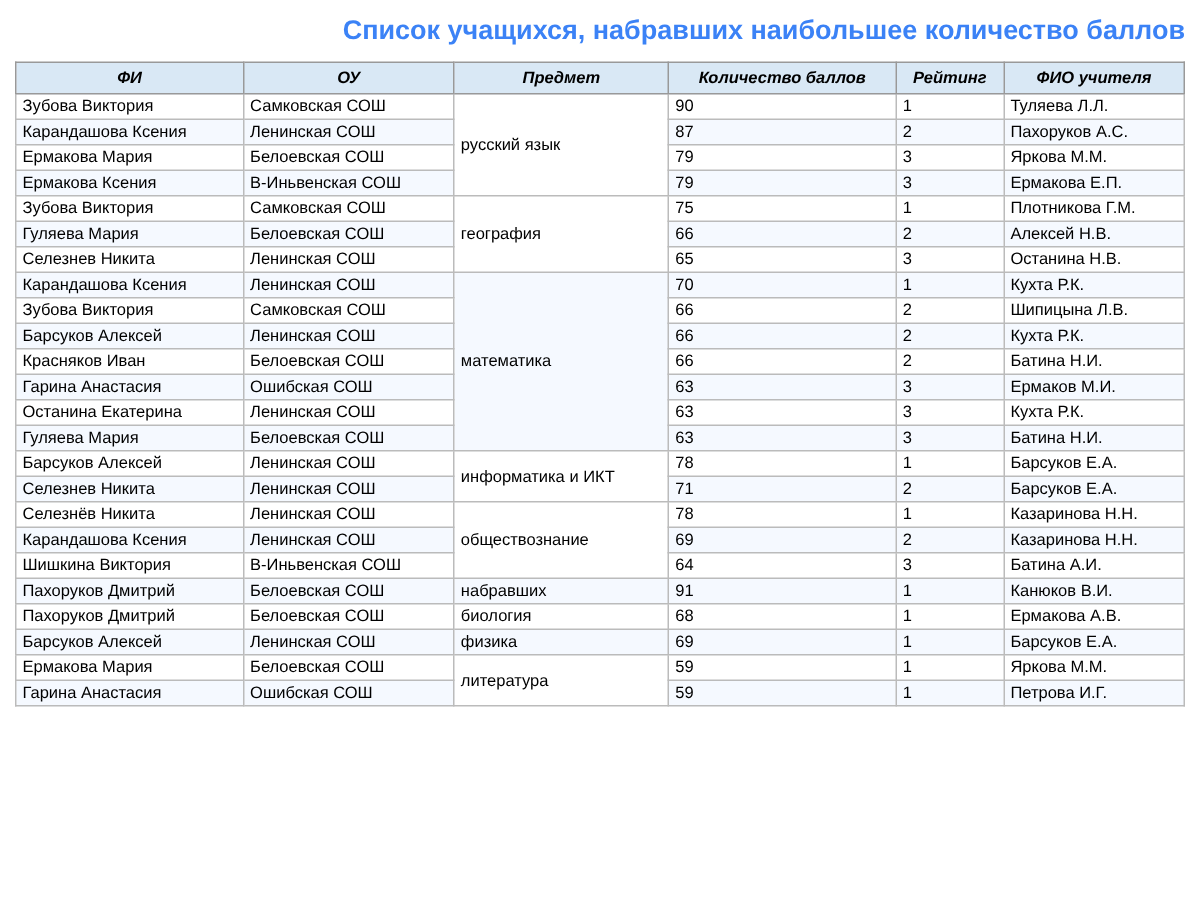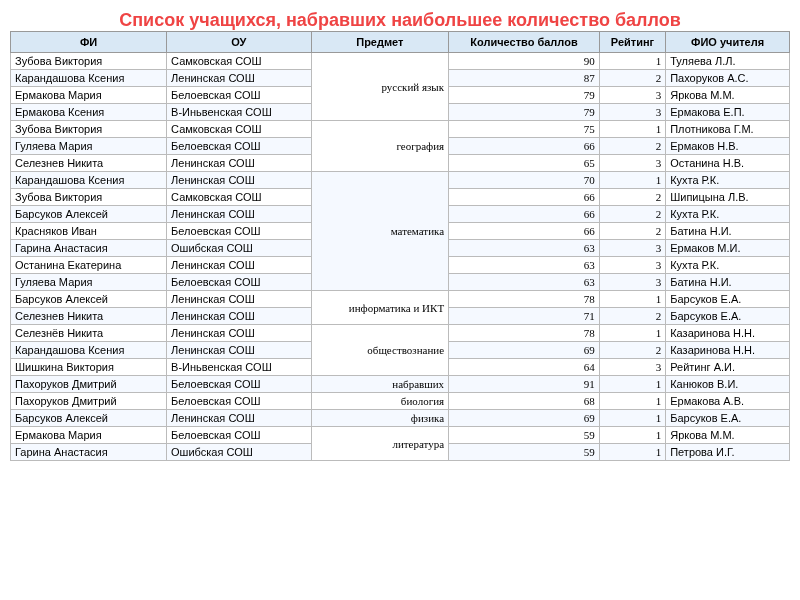--- a/index.html
+++ b/index.html
@@ -4,44 +4,46 @@
   <style>
     * { box-sizing: border-box; margin: 0; padding: 0; }
     body {
       font-family: Arial, sans-serif;
       background: #fff;
       width: 800px;
       min-height: 600px;
       padding: 10px;
     }
     h1 {
-      text-align: center;
+      text-align: right;
       font-size: 18px;
-      color: #ef4444;
+      color: #3b82f6;
+      margin-bottom: 10px;
       font-weight: bold;
     }
     table {
       width: 100%;
       border-collapse: collapse;
       font-size: 11px;
     }
     thead tr th {
       background: #d9e8f5;
       border: 1px solid #999;
       padding: 4px 3px;
       text-align: center;
       font-weight: bold;
       vertical-align: middle;
+      font-style: italic;
     }
     tbody tr td {
       border: 1px solid #bbb;
       padding: 2px 4px;
       vertical-align: middle;
     }
-    .center { text-align: right; font-family: Liberation Serif, serif; }
+    .center { text-align: left; }
     tbody tr:nth-child(odd) { background: #fff; }
     tbody tr:nth-child(even) { background: #f5f9ff; }
   </style>
 </head>
 <body>
 
 <h1>Список учащихся, набравших наибольшее количество баллов</h1>
 
 <table>
   <thead>
@@ -90,21 +92,21 @@
         <td class="center" rowspan="3">география</td>
         <td class="center">75</td>
         <td class="center">1</td>
         <td>Плотникова Г.М.</td>
       </tr>
       <tr>
         <td>Гуляева Мария</td>
         <td>Белоевская СОШ</td>
         <td class="center">66</td>
         <td class="center">2</td>
-        <td>Ермаков Н.В.</td>
+        <td>Алексей Н.В.</td>
       </tr>
       <tr>
         <td>Селезнев Никита</td>
         <td>Ленинская СОШ</td>
         <td class="center">65</td>
         <td class="center">3</td>
         <td>Останина Н.В.</td>
       </tr>
       <tr>
         <td>Карандашова Ксения</td>
@@ -184,21 +186,21 @@
         <td>Ленинская СОШ</td>
         <td class="center">69</td>
         <td class="center">2</td>
         <td>Казаринова Н.Н.</td>
       </tr>
       <tr>
         <td>Шишкина Виктория</td>
         <td>В-Иньвенская СОШ</td>
         <td class="center">64</td>
         <td class="center">3</td>
-        <td>Рейтинг А.И.</td>
+        <td>Батина А.И.</td>
       </tr>
       <tr>
         <td>Пахоруков Дмитрий</td>
         <td>Белоевская СОШ</td>
         <td class="center" rowspan="1">набравших</td>
         <td class="center">91</td>
         <td class="center">1</td>
         <td>Канюков В.И.</td>
       </tr>
       <tr>

